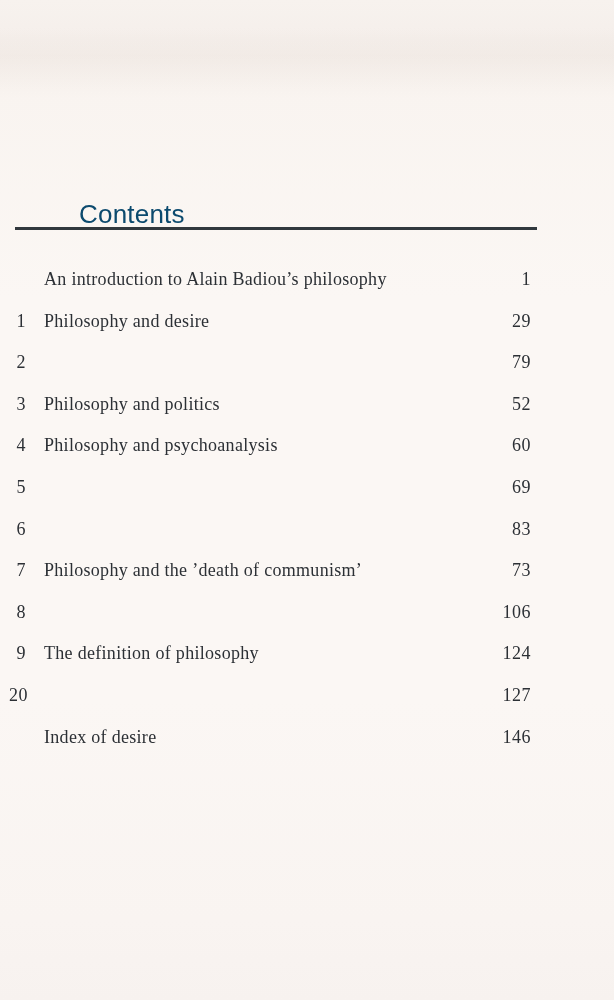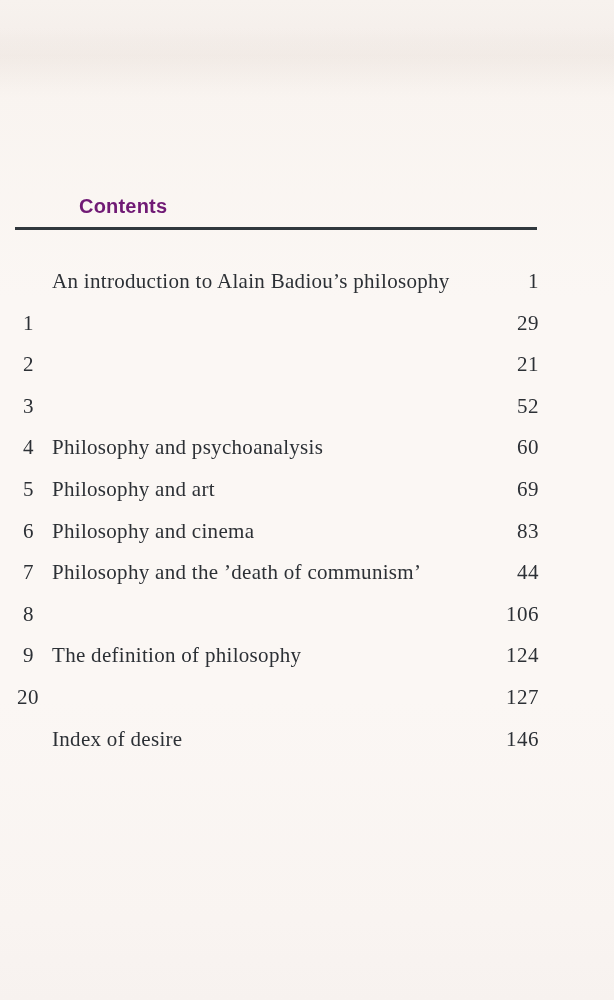--- a/index.html
+++ b/index.html
@@ -40,42 +40,42 @@
       rgba(228, 218, 210, 0.25) 40%,
       rgba(228, 218, 210, 0.00) 100%);
     pointer-events: none;
   }
 
   .heading {
     position: absolute;
     left: 79px;
     top: 182px;
     font-family: "Liberation Sans", "DejaVu Sans", sans-serif;
-    font-weight: 700;
-    font-size: 20px;
+    font-weight: 400;
+    font-size: 26px;
     letter-spacing: 0.2px;
-    color: #701a75;
+    color: #0c4a6e;
   }
 
   .rule {
     position: absolute;
     left: 15px;
     top: 227px;
     width: 522px;
     height: 3px;
     background: #31383d;
   }
 
   .toc {
     position: absolute;
-    left: 17px;
+    left: 9px;
     top: 269px;
     width: 522px;
     color: #2c3035;
-    font-size: 21px;
+    font-size: 18px;
   }
 
   .toc .row {
     display: flex;
     align-items: baseline;
     height: 41.6px;
   }
 
   .toc .num {
     width: 17px;
@@ -109,55 +109,55 @@
   <div class="toc">
 
       <div class="row">
         <span class="num"></span>
         <span class="title">An introduction to Alain Badiou’s philosophy</span>
         <span class="pagenum">1</span>
       </div>
 
       <div class="row">
         <span class="num">1</span>
+        <span class="title">Philosophy and desire</span>
         <span class="pagenum">29</span>
       </div>
 
       <div class="row">
         <span class="num">2</span>
-        <span class="pagenum">21</span>
+        <span class="pagenum">79</span>
       </div>
 
       <div class="row">
         <span class="num">3</span>
+        <span class="title">Philosophy and politics</span>
         <span class="pagenum">52</span>
       </div>
 
       <div class="row">
         <span class="num">4</span>
         <span class="title">Philosophy and psychoanalysis</span>
         <span class="pagenum">60</span>
       </div>
 
       <div class="row">
         <span class="num">5</span>
-        <span class="title">Philosophy and art</span>
         <span class="pagenum">69</span>
       </div>
 
       <div class="row">
         <span class="num">6</span>
-        <span class="title">Philosophy and cinema</span>
         <span class="pagenum">83</span>
       </div>
 
       <div class="row">
         <span class="num">7</span>
         <span class="title">Philosophy and the ’death of communism’</span>
-        <span class="pagenum">44</span>
+        <span class="pagenum">73</span>
       </div>
 
       <div class="row">
         <span class="num">8</span>
         <span class="pagenum">106</span>
       </div>
 
       <div class="row">
         <span class="num">9</span>
         <span class="title">The definition of philosophy</span>

